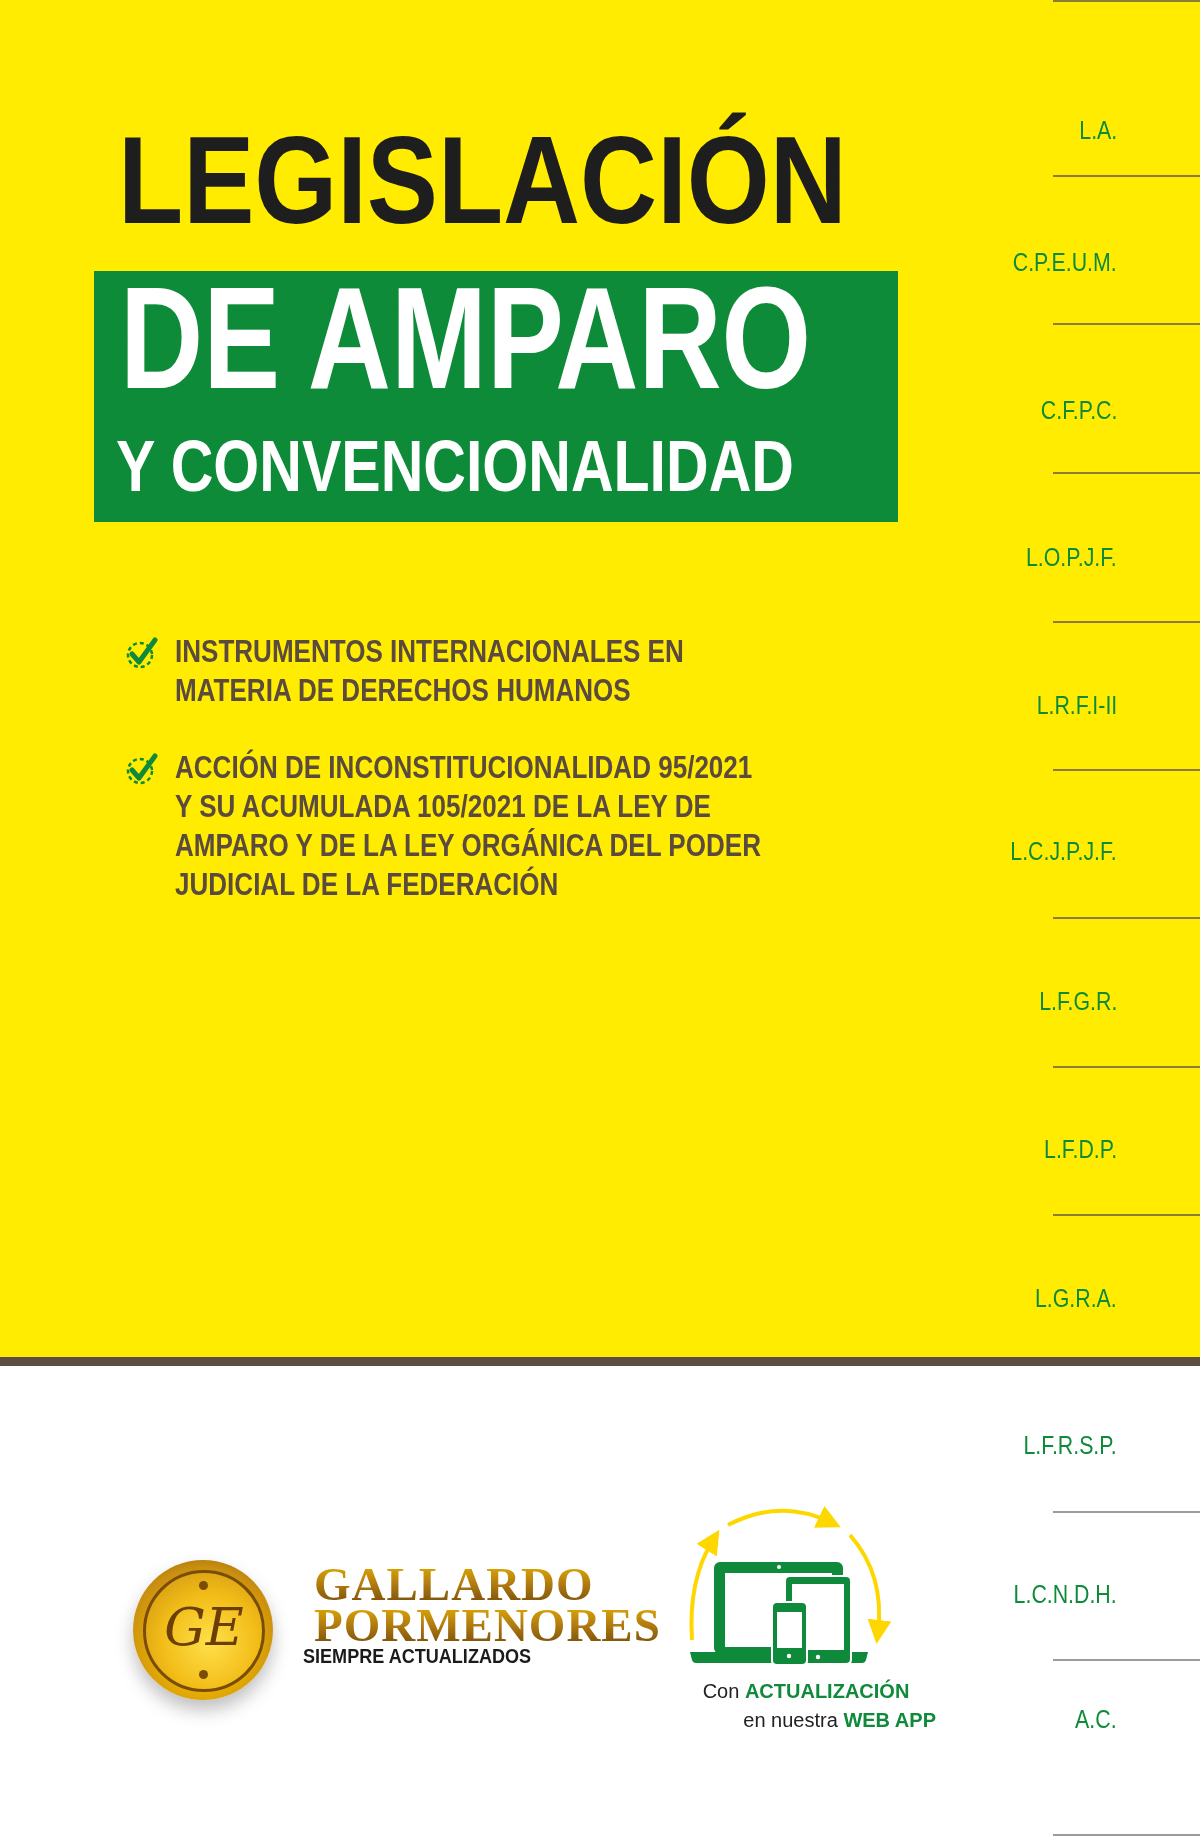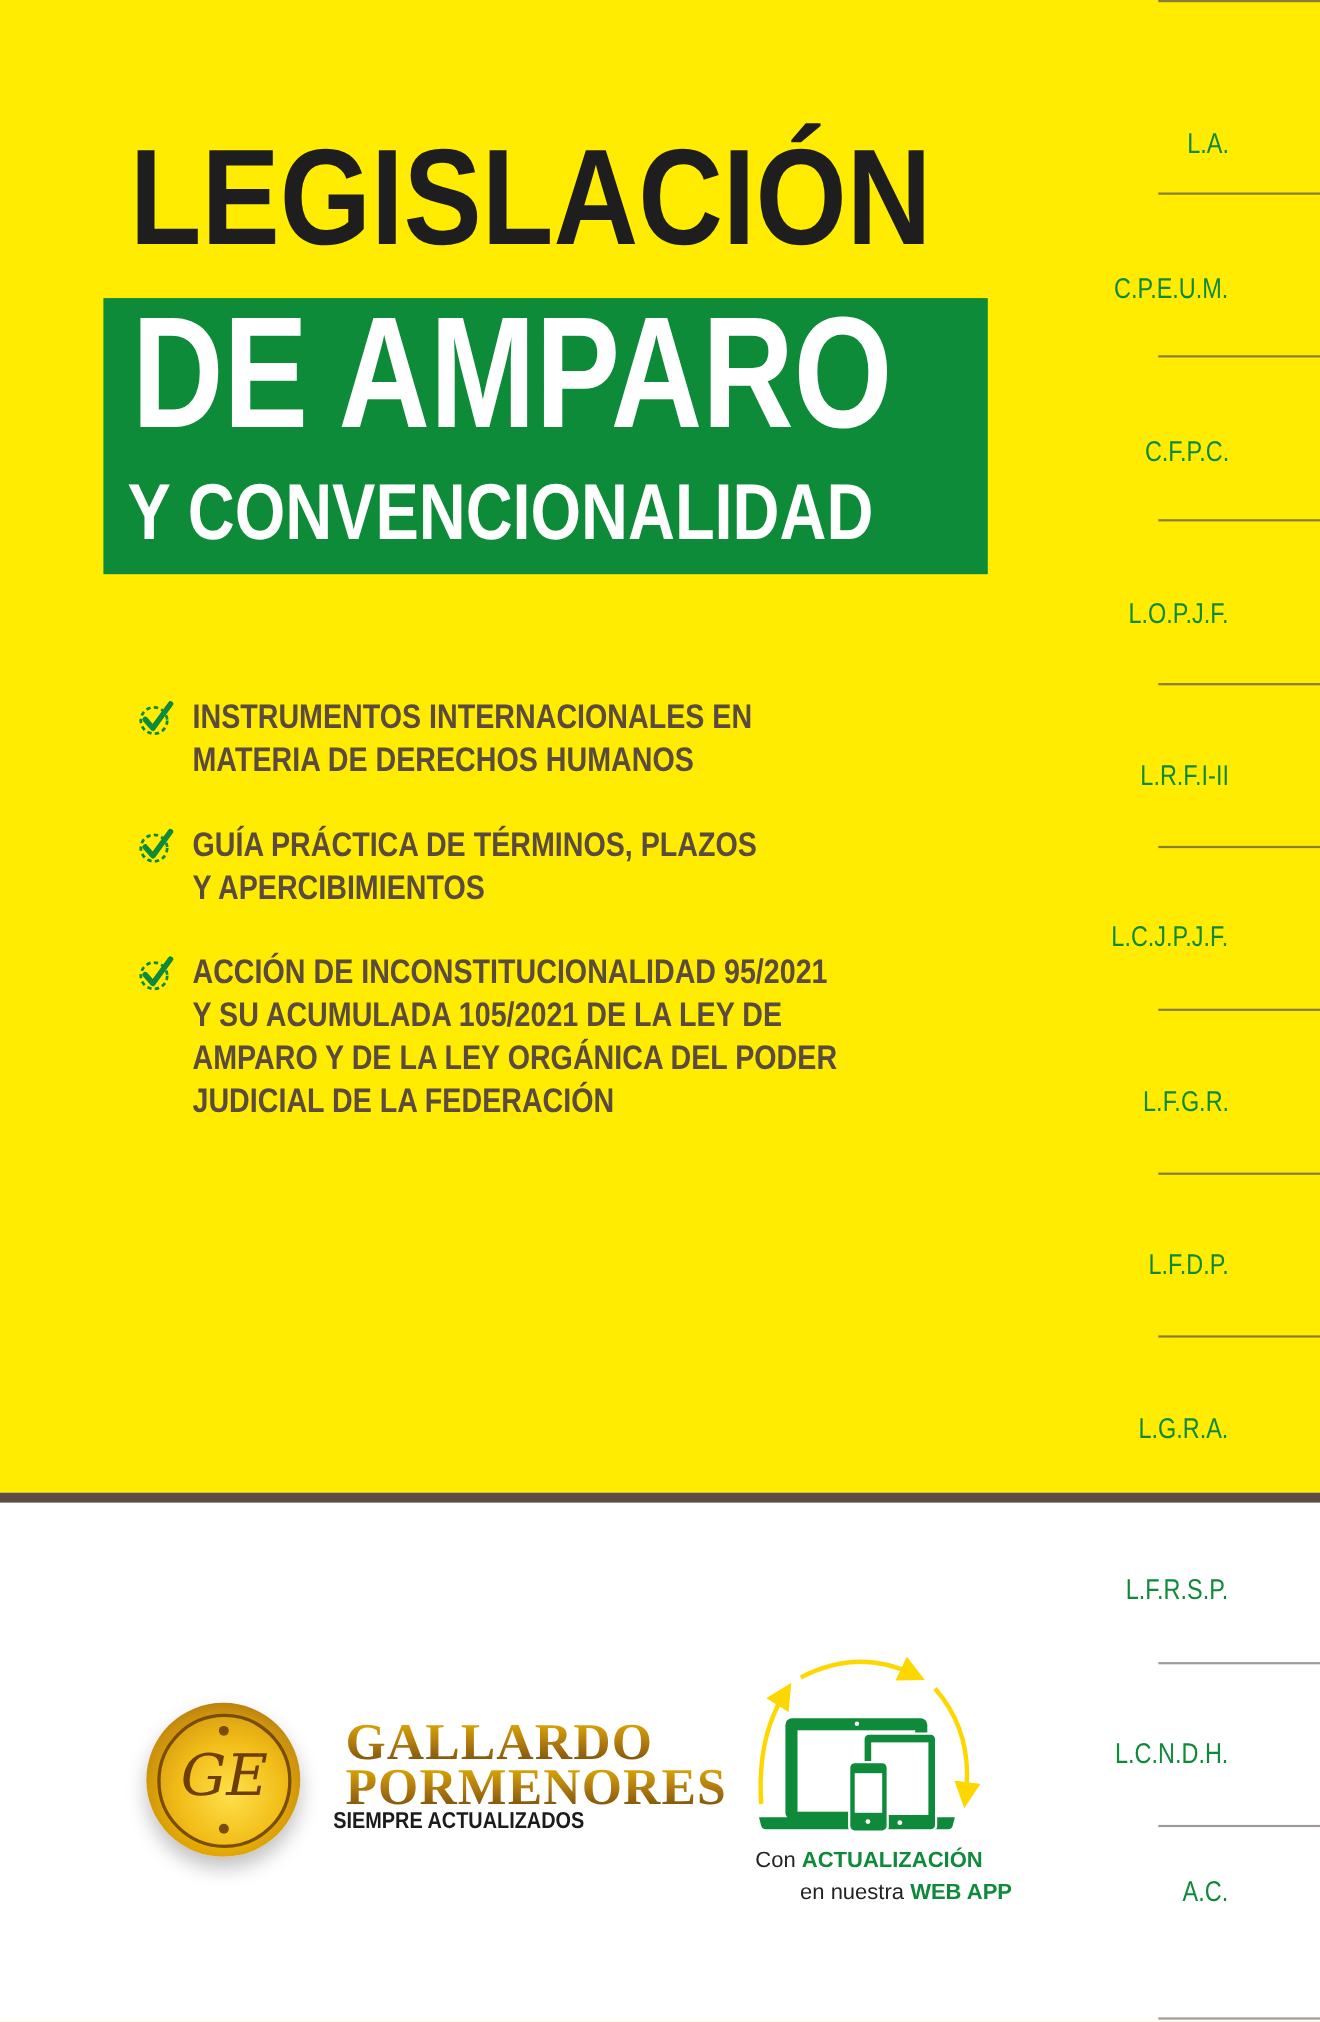--- a/index.html
+++ b/index.html
@@ -13,34 +13,34 @@
   .features { position:absolute; left:125px; top:632px; width:850px; }
   .feature { position:relative; margin-bottom:38px; padding-left:50px; }
   .feature .check { position:absolute; left:0; top:4px; width:38px; height:34px; }
   .feature .lines { transform-origin:left top; transform:scaleX(0.84); white-space:nowrap; }
   .feature .line { display:block; font-size:31px; font-weight:700; color:#5b4a3e; line-height:39px; }
   .tabs { position:absolute; left:1053px; top:0; width:147px; height:1838px; }
   .tab-line { position:absolute; left:0; width:147px; height:2px; background:#8a7c3a; }
   .tab-line.lower { background:#a09a98; height:2px; }
   .tab-label { position:absolute; right:83px; font-size:26px; color:#0e8a3a; white-space:nowrap; line-height:1; transform-origin:right top; transform:scaleX(0.82); }
   .logo { position:absolute; left:130px; top:1545px; width:420px; height:150px; }
-  .coin { position:absolute; left:3px; top:3px; width:140px; height:140px; border-radius:50%;
+  .coin { position:absolute; left:3px; top:15px; width:140px; height:140px; border-radius:50%;
           background: radial-gradient(circle at 50% 60%, #ffd200 0%, #f0b800 35%, #c98f10 70%, #8a5a08 100%);
           box-shadow: 0 10px 18px rgba(0,0,0,0.25); }
   .coin-inner { position:absolute; left:10px; top:10px; width:116px; height:116px; border-radius:50%; border:3px solid #7a4d06; background: radial-gradient(circle at 55% 60%, #ffe04a 0%, #f2bd18 50%, #c98f10 100%); }
   .coin-mark { position:absolute; left:0; top:28px; width:116px; text-align:center; font-family:"DejaVu Serif", serif; font-style:italic; font-size:52px; color:#6b3f05; line-height:1; }
   .coin-dot { position:absolute; left:53px; width:9px; height:9px; border-radius:50%; background:#7a4d06; }
   .brand-1, .brand-2 { position:absolute; left:184px; font-family:"Liberation Serif", serif; font-weight:700; font-size:47px; letter-spacing:1px; white-space:nowrap; line-height:1;
           background: linear-gradient(180deg, #e8b400 0%, #b07a10 50%, #6d4709 100%); -webkit-background-clip:text; background-clip:text; color:transparent; }
   .brand-1 { top:16px; }
   .brand-2 { top:57px; }
   .brand-tag { position:absolute; left:173px; top:100px; font-size:21px; font-weight:700; color:#1b1b1b; white-space:nowrap; line-height:1; transform-origin:left top; transform:scaleX(0.86); }
   .webapp { position:absolute; left:660px; top:1500px; width:260px; height:240px; }
   .webapp svg { position:absolute; left:20px; top:0; }
-  .webapp-text { position:absolute; left:0; width:260px; text-align:center; font-size:20px; line-height:1; white-space:nowrap; color:#222; }
+  .webapp-text { position:absolute; left:16px; width:260px; text-align:center; font-size:20px; line-height:1; white-space:nowrap; color:#222; }
   .webapp-text .hl { color:#0e8a3a; font-weight:700; }
   .wt1 { top:181px; }
   .wt2 { top:210px;text-align:right; }
 </style>
 </head>
 <body>
 
 <div class="yellow-bg"></div>
 <div class="brown-divider"></div>
 
@@ -53,30 +53,20 @@
 
 <div class="features">
   <div class="feature">
     <svg class="check" viewBox="0 0 38 34">
         <circle cx="15" cy="19" r="12" fill="none" stroke="#0e8a3a" stroke-width="2.5" stroke-dasharray="4 3"></circle>
         <path d="M7 18 L14 26 L30 4" fill="none" stroke="#0e8a3a" stroke-width="5" stroke-linecap="round" stroke-linejoin="round"></path>
       </svg>
     <div class="lines">
       <span class="line">INSTRUMENTOS INTERNACIONALES EN</span>
       <span class="line">MATERIA DE DERECHOS HUMANOS</span>
-    </div>
-  </div>
-  <div class="feature">
-    <svg class="check" viewBox="0 0 38 34">
-        <circle cx="15" cy="19" r="12" fill="none" stroke="#0e8a3a" stroke-width="2.5" stroke-dasharray="4 3"></circle>
-        <path d="M7 18 L14 26 L30 4" fill="none" stroke="#0e8a3a" stroke-width="5" stroke-linecap="round" stroke-linejoin="round"></path>
-      </svg>
-    <div class="lines">
-      <span class="line">GUÍA PRÁCTICA DE TÉRMINOS, PLAZOS</span>
-      <span class="line">Y APERCIBIMIENTOS</span>
     </div>
   </div>
   <div class="feature">
     <svg class="check" viewBox="0 0 38 34">
         <circle cx="15" cy="19" r="12" fill="none" stroke="#0e8a3a" stroke-width="2.5" stroke-dasharray="4 3"></circle>
         <path d="M7 18 L14 26 L30 4" fill="none" stroke="#0e8a3a" stroke-width="5" stroke-linecap="round" stroke-linejoin="round"></path>
       </svg>
     <div class="lines">
       <span class="line">ACCIÓN DE INCONSTITUCIONALIDAD 95/2021</span>
       <span class="line">Y SU ACUMULADA 105/2021 DE LA LEY DE</span>

